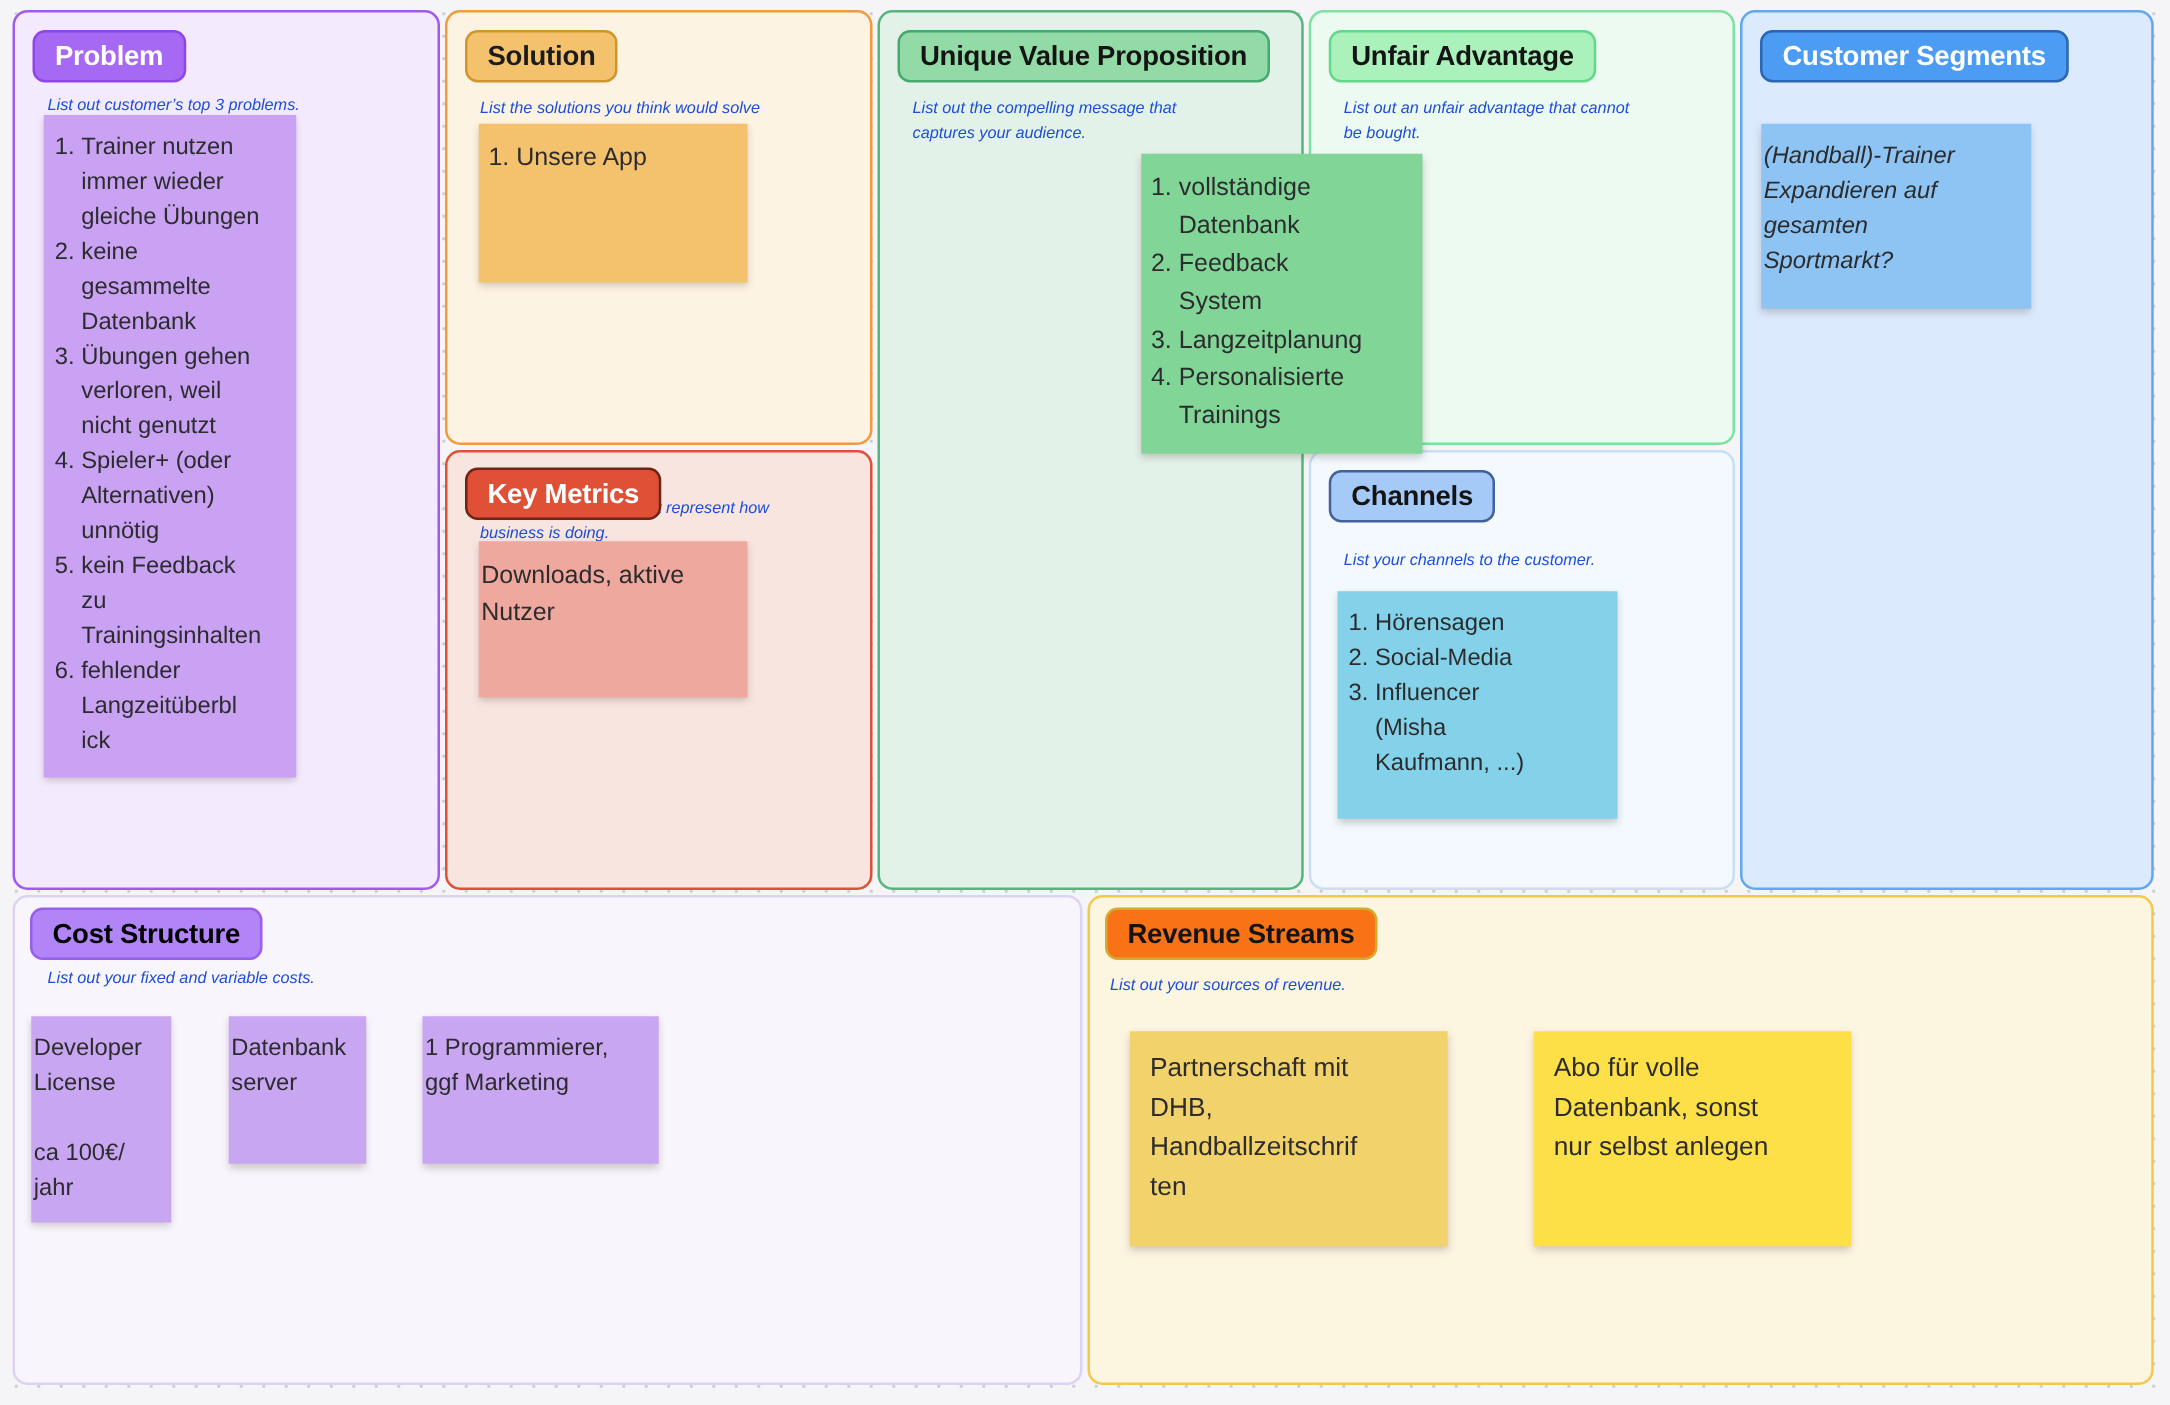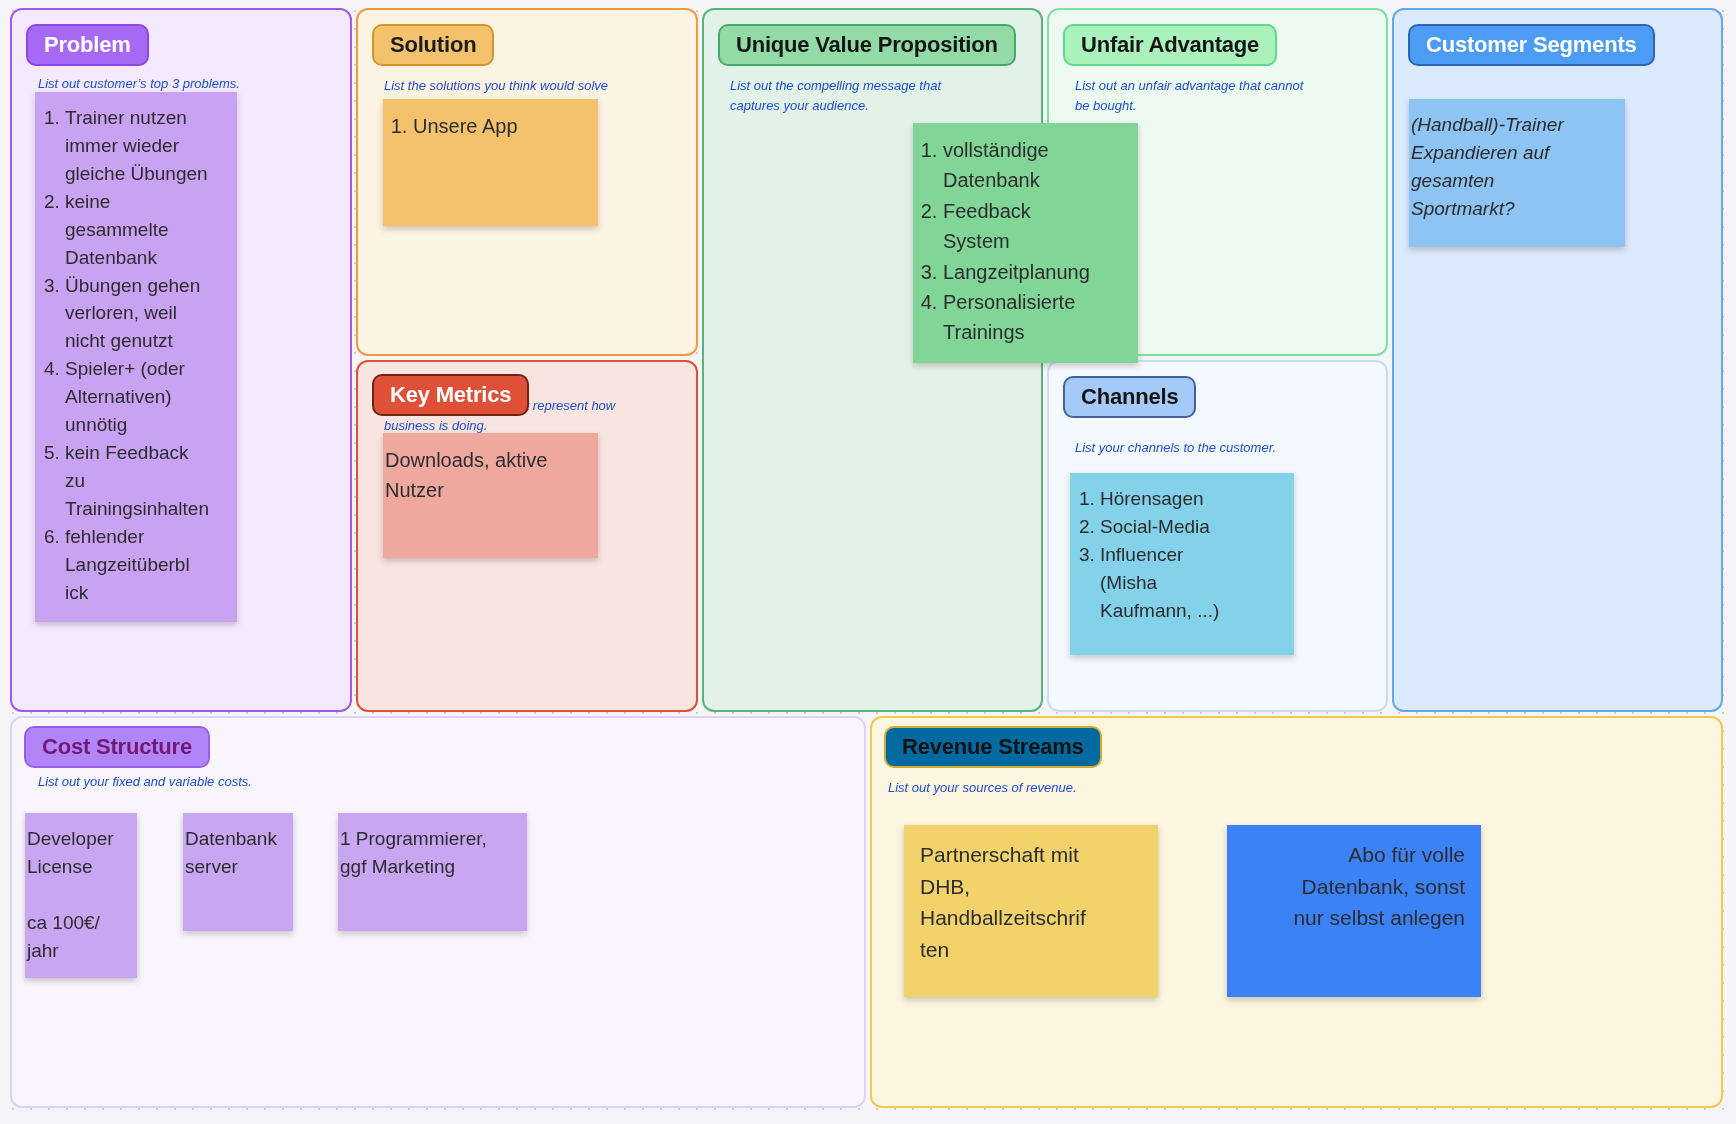--- a/index.html
+++ b/index.html
@@ -103,26 +103,26 @@
   <section class="panel" id="panel-channels" style="background-color: rgb(243, 249, 254); border-color: rgb(200, 222, 244);">
     <span class="pill" style="background-color: rgb(165, 202, 248); border-color: rgb(67, 97, 156); color: rgb(20, 20, 20);">Channels</span>
     <p class="subtitle">List your channels to the customer.</p>
   </section>
 
   <section class="panel" id="panel-customer" style="background-color: rgb(219, 234, 253); border-color: rgb(98, 167, 240);">
     <span class="pill" style="background-color: rgb(75, 156, 242); border-color: rgb(43, 102, 180); color: rgb(255, 255, 255);">Customer Segments</span>
   </section>
 
   <section class="panel" id="panel-cost" style="background-color: rgb(248, 245, 253); border-color: rgb(222, 210, 242);">
-    <span class="pill" style="background-color: rgb(177, 133, 248); border-color: rgb(150, 96, 236); color: #701a75;">Cost Structure</span>
+    <span class="pill" style="background-color: rgb(177, 133, 248); border-color: rgb(150, 96, 236); color: #000000;">Cost Structure</span>
     <p class="subtitle">List out your fixed and variable costs.</p>
   </section>
 
   <section class="panel" id="panel-revenue" style="background-color: rgb(252, 245, 224); border-color: rgb(241, 201, 77);">
-    <span class="pill" style="background-color: #0369a1; border-color: rgb(210, 171, 49); color: rgb(20, 20, 20);">Revenue Streams</span>
+    <span class="pill" style="background-color: #f97316; border-color: rgb(210, 171, 49); color: rgb(20, 20, 20);">Revenue Streams</span>
     <p class="subtitle">List out your sources of revenue.</p>
   </section>
 
   <div class="sticky" id="st-problem" style="background-color: rgb(201, 162, 243);">
     <ol>
       <li>Trainer nutzen
 immer wieder
 gleiche Übungen</li>
       <li>keine
 gesammelte
@@ -200,19 +200,19 @@
 ggf Marketing</div>
   </div>
 
   <div class="sticky" id="st-rev1" style="background-color: rgb(242, 210, 106);">
     <div class="txt">Partnerschaft mit
 DHB,
 Handballzeitschrif
 ten</div>
   </div>
 
-  <div class="sticky" id="st-rev2" style="background-color: #3b82f6; text-align: right;">
+  <div class="sticky" id="st-rev2" style="background-color: #fde047;">
     <div class="txt">Abo für volle
 Datenbank, sonst
 nur selbst anlegen</div>
   </div>
 
 </div>
 
 </body></html>

